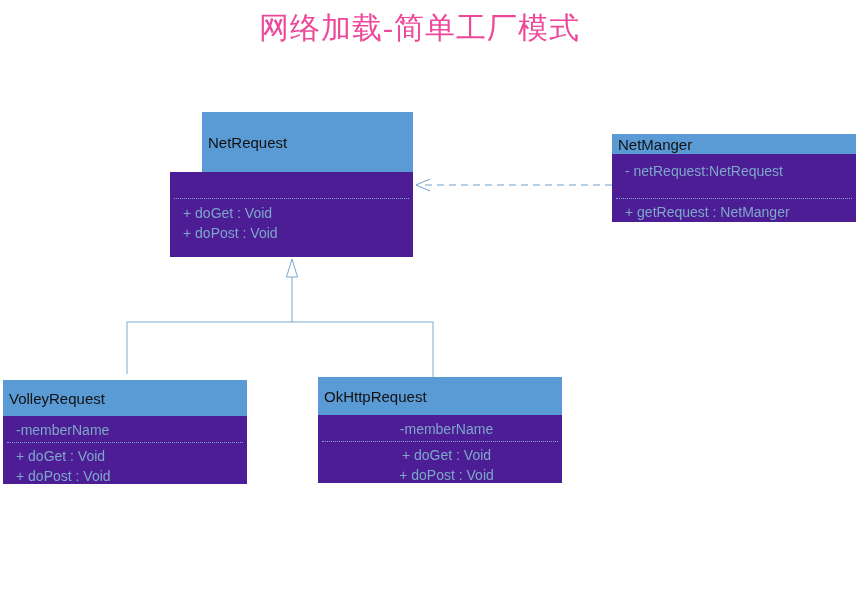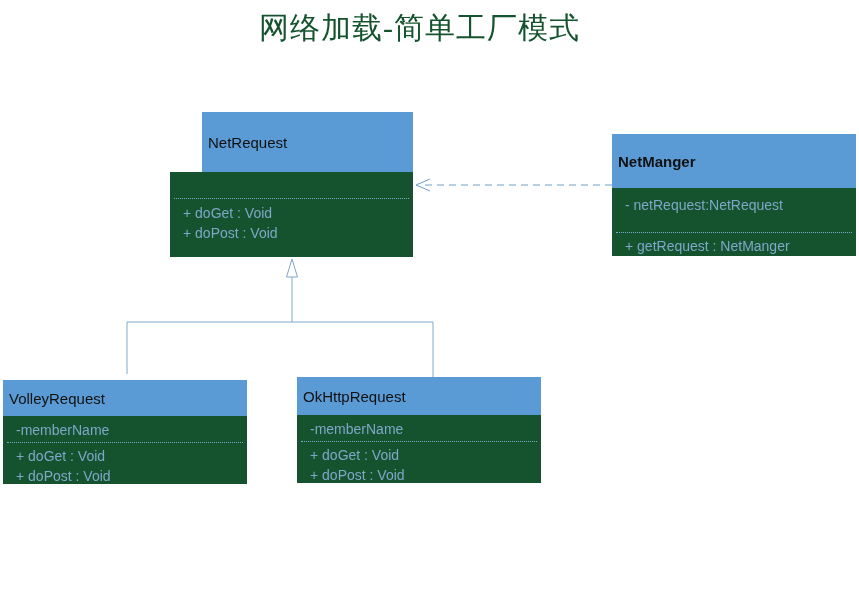--- a/index.html
+++ b/index.html
@@ -16,21 +16,21 @@
     font-family: "Liberation Sans", "DejaVu Sans", sans-serif;
   }
   .diagram-title {
     position: absolute;
     top: 8px;
     left: 0;
     width: 839px; 
     text-align: center;
     font-family: "Liberation Serif", "DejaVu Serif", serif;
     font-size: 30px;
-    color: #14532d;
+    color: #ec4899;
     letter-spacing: 1px;
   }
   .connectors {
     position: absolute;
     left: 0;
     top: 0;
     width: 859px;
     height: 604px;
   }
   .uml-box {
@@ -40,21 +40,21 @@
   .uml-header {
     background: #5b9bd5;
     color: #111111;
     font-size: 15px;
     display: flex;
     align-items: center;
     padding-left: 6px;
     box-sizing: border-box;
   }
   .uml-body {
-    background: #14532d;
+    background: #4c1d95;
     box-sizing: border-box;
   }
   .uml-attrs, .uml-methods {
     box-sizing: border-box;
     overflow: hidden;
     color: #7ea7c9;
     font-size: 14px;
     line-height: 20px;
     padding-left: 13px;
   }
@@ -66,32 +66,32 @@
   .member-line { white-space: nowrap; }
 
   
   .box-netrequest { left: 170px; top: 112px; width: 243px; height: 145px; }
   .box-netrequest .uml-header { height: 60px; margin-left: 32px; }
   .box-netrequest .uml-body   { height: 85px; }
   .box-netrequest .uml-attrs  { height: 26px; }
   .box-netrequest .uml-methods{ height: 58px; padding-top: 4px; }
 
   .box-netmanger { left: 612px; top: 134px; width: 244px; height: 104px; }
-  .box-netmanger .uml-header { height: 54px; font-weight: bold; }
+  .box-netmanger .uml-header { height: 20px; }
   .box-netmanger .uml-body   { height: 68px; }
   .box-netmanger .uml-attrs  { height: 44px; padding-top: 7px; }
   .box-netmanger .uml-methods{ height: 23px; padding-top: 3px; }
 
   .box-volleyrequest { left: 3px; top: 380px; width: 244px; height: 104px; }
   .box-volleyrequest .uml-header { height: 36px; }
   .box-volleyrequest .uml-body   { height: 68px; }
   .box-volleyrequest .uml-attrs  { height: 26px; padding-top: 4px; }
   .box-volleyrequest .uml-methods{ height: 41px; padding-top: 3px; }
 
-  .box-okhttprequest { left: 297px; top: 377px; width: 244px; height: 106px; }
+  .box-okhttprequest { left: 318px; top: 377px; width: 244px; height: 106px; text-align: center; }
   .box-okhttprequest .uml-header { height: 38px; }
   .box-okhttprequest .uml-body   { height: 68px; }
   .box-okhttprequest .uml-attrs  { height: 26px; padding-top: 4px; }
   .box-okhttprequest .uml-methods{ height: 41px; padding-top: 3px; }
 </style>
 </head>
 <body>
 
 <div class="canvas">
 

